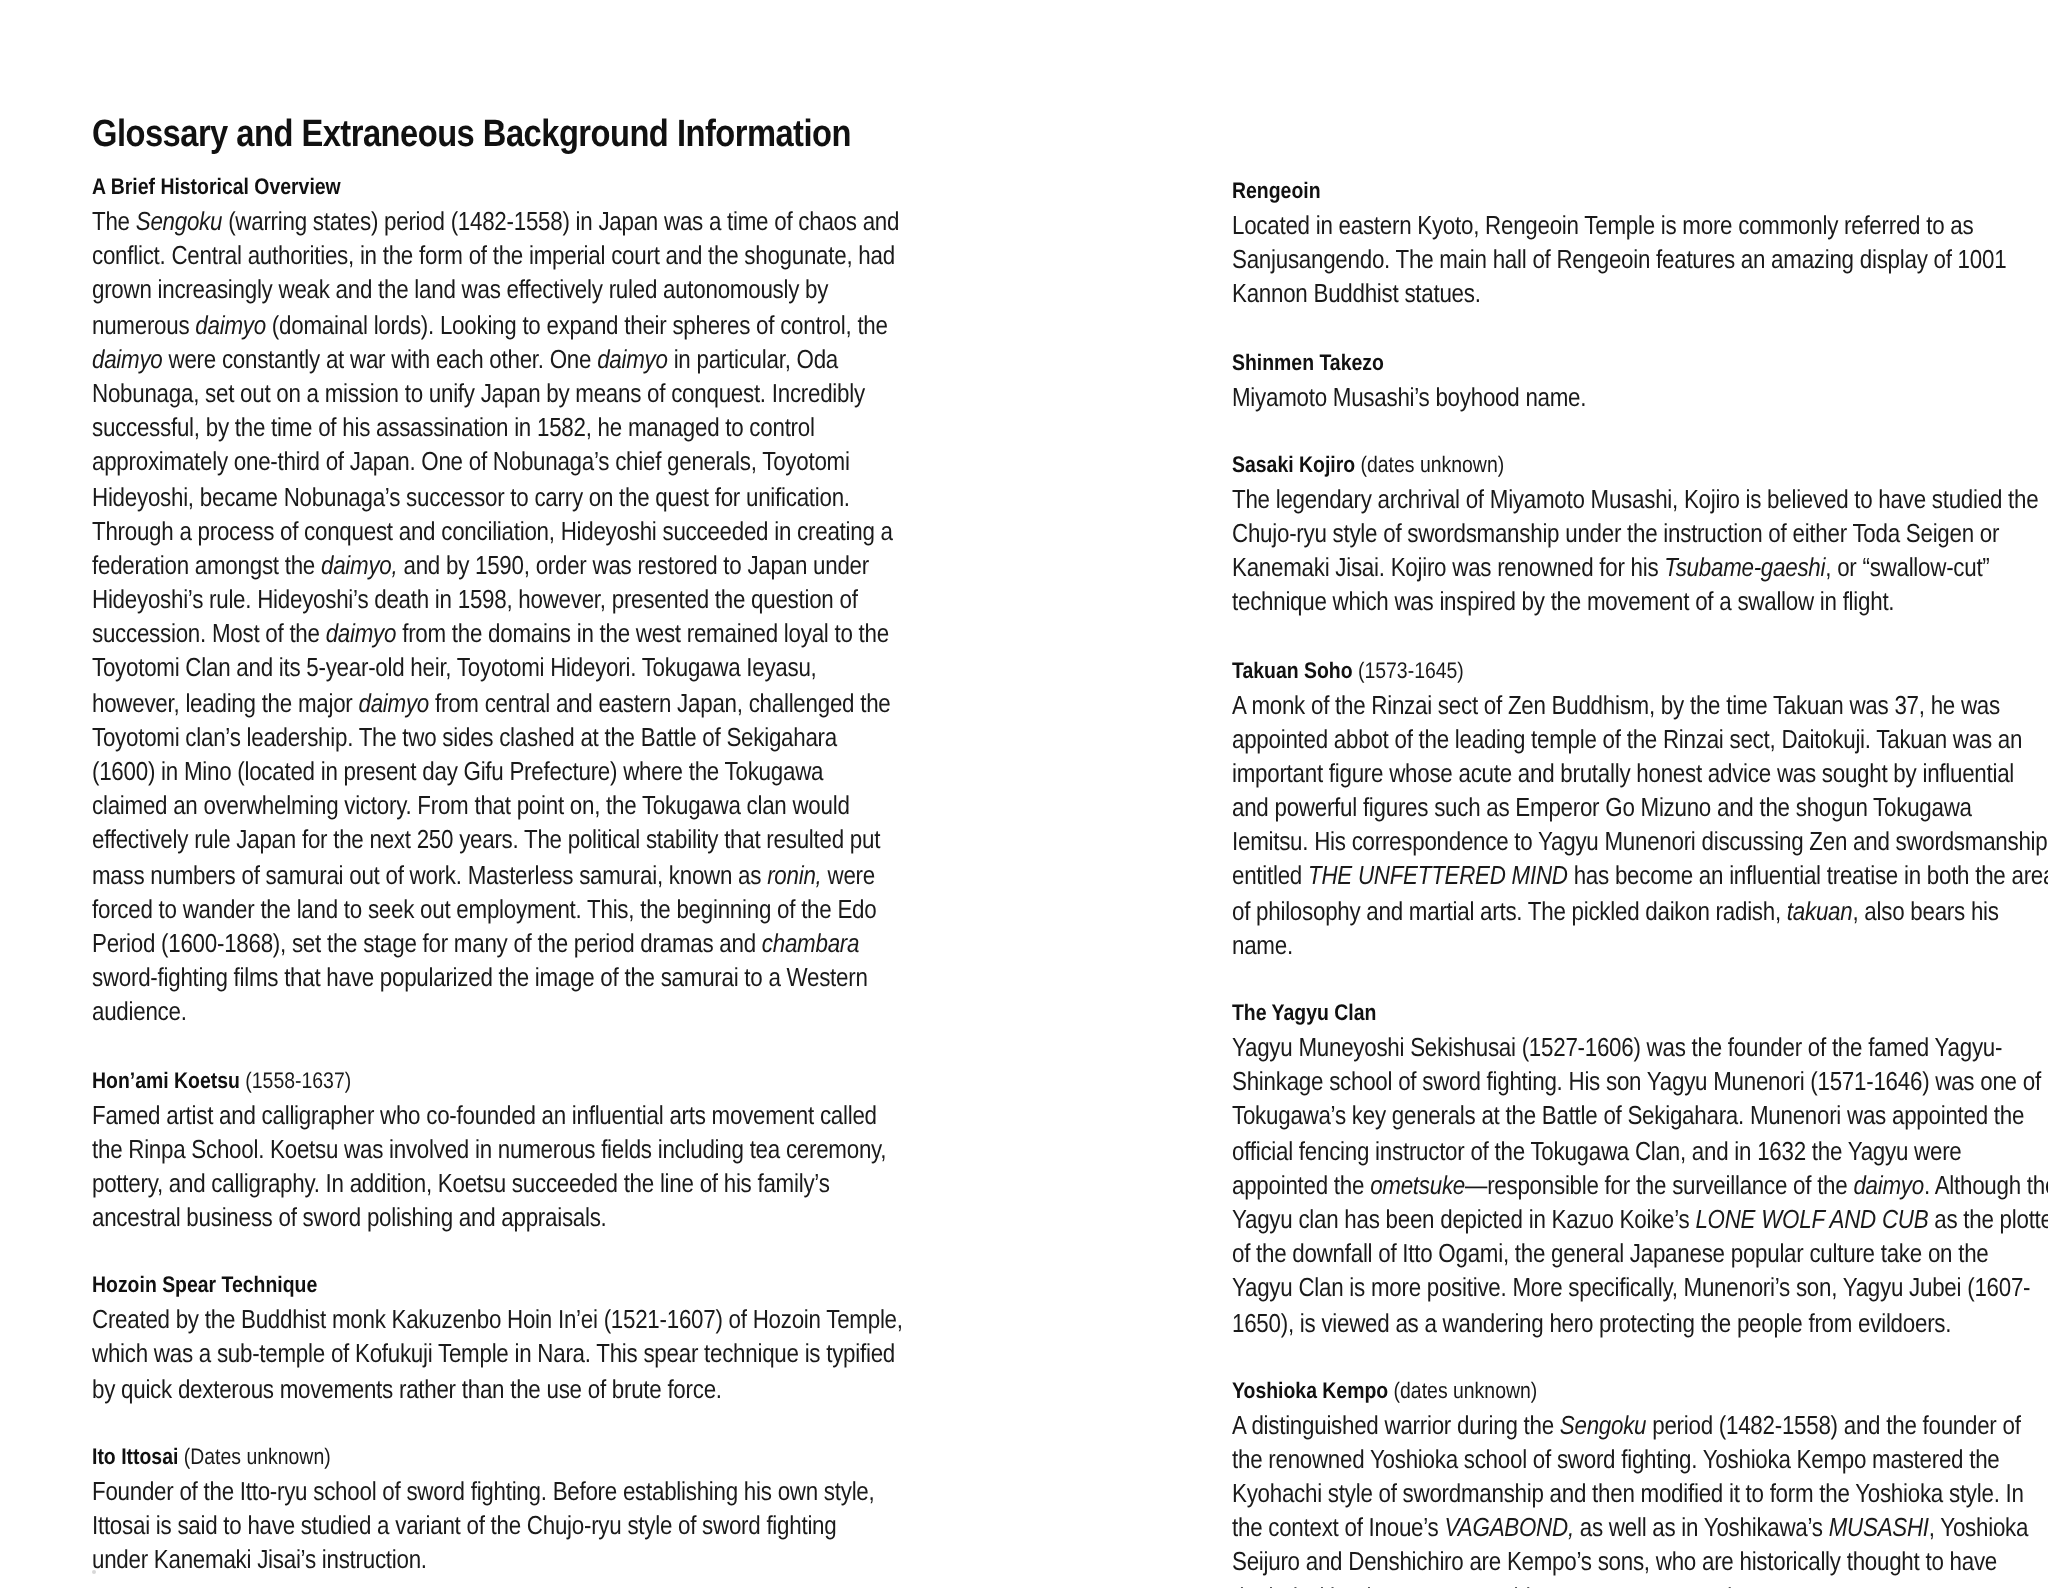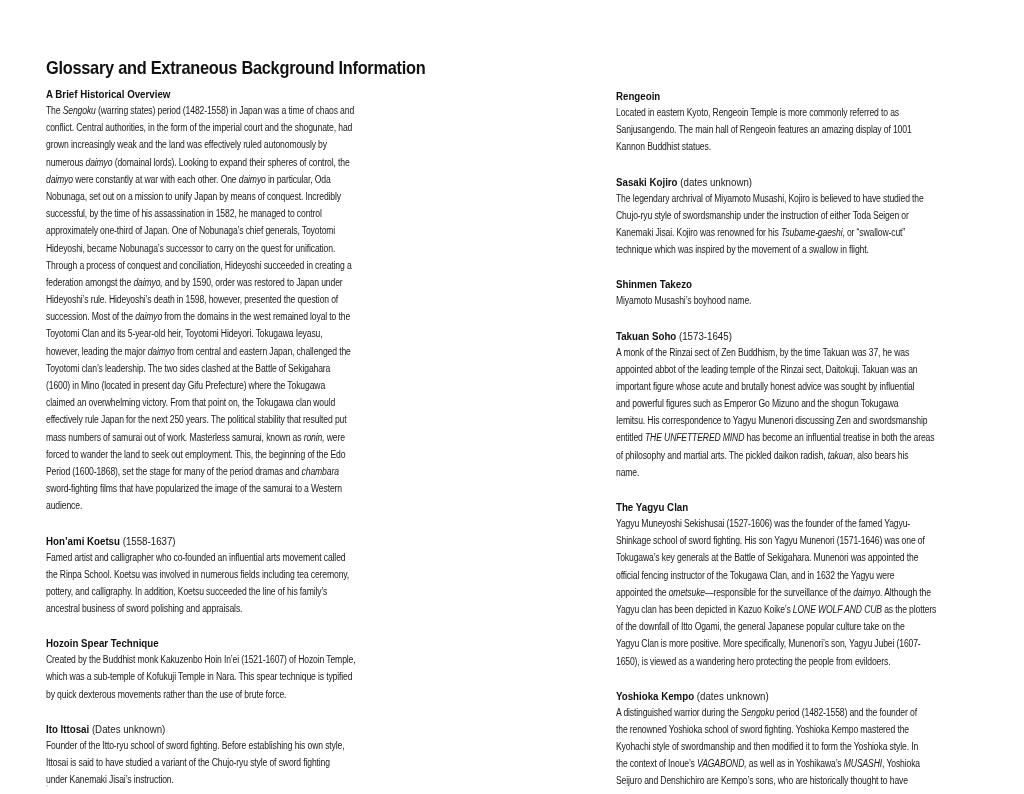--- a/index.html
+++ b/index.html
@@ -45,21 +45,21 @@
       transform-origin: left top;
     }
     .term {
       font-weight: bold;
       color: #111;
     }
     .dates {
       font-weight: normal;
     }
     .entry-body {
-      font-size: 10px;
+      font-size: 13px;
       line-height: 17.2px;
       letter-spacing: -0.15px;
     }
     .line {
       display: block;
       white-space: nowrap;
       transform: scaleX(0.86);
       transform-origin: left top;
       height: 17.2px;
     }
@@ -140,32 +140,32 @@
 <div class="column col-right">
   <div class="entry">
       <div class="entry-head"><span class="term">Rengeoin</span></div>
       <div class="entry-body">
         <span class="line"><span>Located in eastern Kyoto, Rengeoin Temple is more commonly referred to as</span></span>
         <span class="line"><span>Sanjusangendo. The main hall of Rengeoin features an amazing display of 1001</span></span>
         <span class="line"><span>Kannon Buddhist statues.</span></span>
       </div>
     </div>
   <div class="entry">
+      <div class="entry-head"><span class="term">Shinmen Takezo</span></div>
+      <div class="entry-body">
+        <span class="line"><span>Miyamoto Musashi’s boyhood name.</span></span>
+      </div>
+    </div>
+  <div class="entry">
       <div class="entry-head"><span class="term">Sasaki Kojiro</span><span class="dates"> (dates unknown)</span></div>
       <div class="entry-body">
         <span class="line"><span>The legendary archrival of Miyamoto Musashi, Kojiro is believed to have studied the</span></span>
         <span class="line"><span>Chujo-ryu style of swordsmanship under the instruction of either Toda Seigen or</span></span>
         <span class="line"><span>Kanemaki Jisai. Kojiro was renowned for his </span><em>Tsubame-gaeshi</em><span>, or “swallow-cut”</span></span>
         <span class="line"><span>technique which was inspired by the movement of a swallow in flight.</span></span>
-      </div>
-    </div>
-  <div class="entry">
-      <div class="entry-head"><span class="term">Shinmen Takezo</span></div>
-      <div class="entry-body">
-        <span class="line"><span>Miyamoto Musashi’s boyhood name.</span></span>
       </div>
     </div>
   <div class="entry">
       <div class="entry-head"><span class="term">Takuan Soho</span><span class="dates"> (1573-1645)</span></div>
       <div class="entry-body">
         <span class="line"><span>A monk of the Rinzai sect of Zen Buddhism, by the time Takuan was 37, he was</span></span>
         <span class="line"><span>appointed abbot of the leading temple of the Rinzai sect, Daitokuji. Takuan was an</span></span>
         <span class="line"><span>important figure whose acute and brutally honest advice was sought by influential</span></span>
         <span class="line"><span>and powerful figures such as Emperor Go Mizuno and the shogun Tokugawa</span></span>
         <span class="line"><span>Iemitsu. His correspondence to Yagyu Munenori discussing Zen and swordsmanship</span></span>

